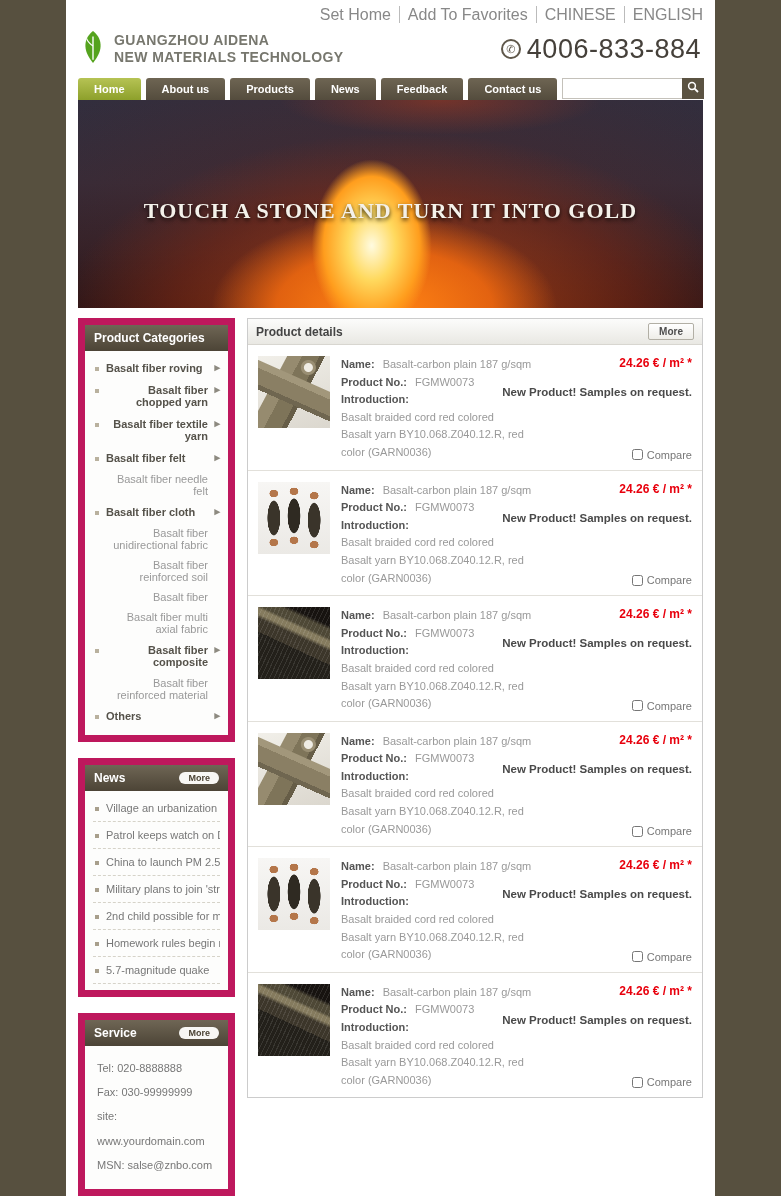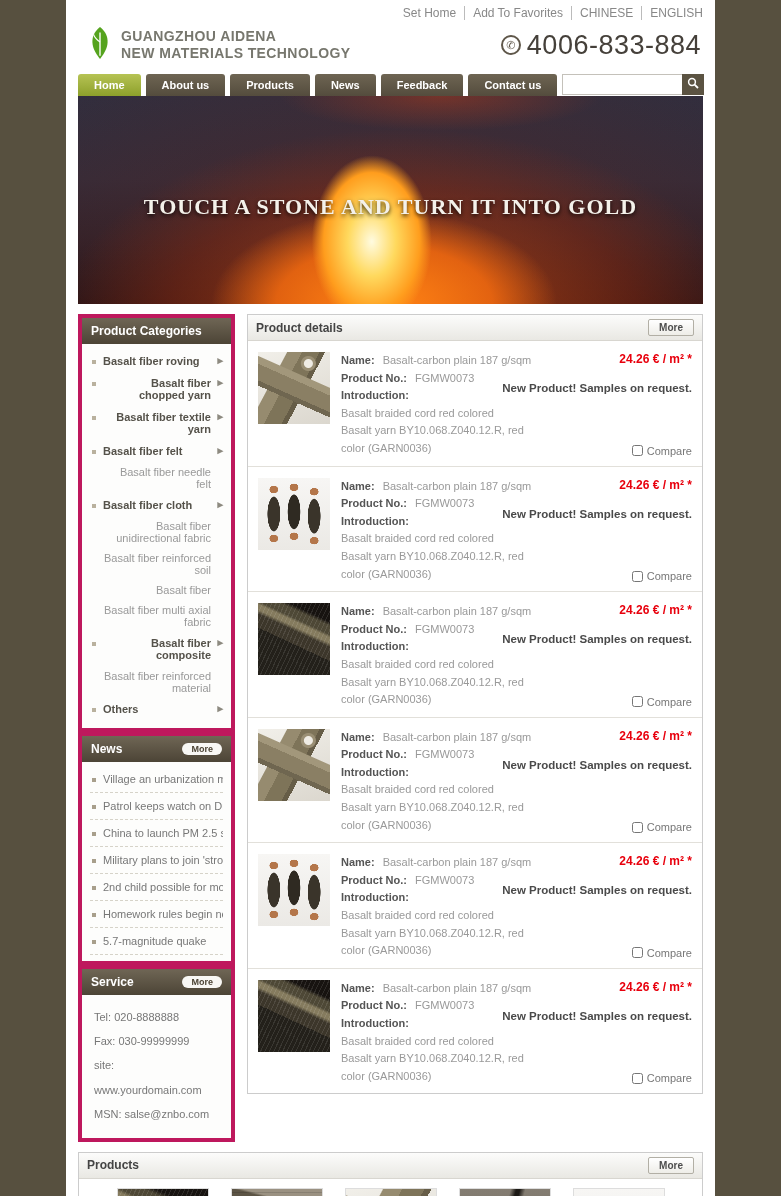--- a/index.html
+++ b/index.html
@@ -4,27 +4,27 @@
 <style>
   * { box-sizing: border-box; margin: 0; padding: 0; }
   body {
     background: #57503f;
     font-family: "Liberation Sans", sans-serif;
     -webkit-font-smoothing: antialiased;
   }
   .page { width: 649px; margin: 0 auto; background: #ffffff; }
 
   
-  .topbar { padding: 6px 12px 2px; text-align: right; font-size: 12px; color: #888; }
+  .topbar { padding: 6px 12px 2px; text-align: right; font-size: 16px; color: #888; }
   .toplink { cursor: pointer; padding: 0 8px; }
   .toplink + .toplink { border-left: 1px solid #bbb; }
   .toplink:last-child { padding-right: 0; }
 
   
-  .header-row { display: flex; justify-content: space-between; align-items: center; padding: 4px 14px 8px; margin-left: 7px; }
+  .header-row { display: flex; justify-content: space-between; align-items: center; padding: 4px 14px 8px; }
   .logo { display: flex; align-items: center; gap: 8px; cursor: pointer; }
   .logo-text { font-size: 14px; font-weight: bold; color: #77776e; letter-spacing: .4px; line-height: 1.25; }
   .phone { display: flex; align-items: center; gap: 6px; }
   .phone-icon { width: 20px; height: 20px; border: 2px solid #5f574a; border-radius: 50%;
     display: flex; align-items: center; justify-content: center; font-size: 11px; color: #5f574a; }
   .phone-number { font-size: 27px; color: #45403a; letter-spacing: .5px; }
 
   
   .navrow { display: flex; align-items: flex-end; padding: 0 12px; height: 24px; }
   .tab { height: 22px; line-height: 22px; padding: 0 16px; margin-right: 5px;
@@ -48,21 +48,21 @@
       linear-gradient(180deg, #312e3e 0%, #332c3a 40%, #2c222c 70%, #1c1218 100%); }
   .slogan { position: absolute; top: 98px; left: 0; width: 100%; text-align: center;
     font-family: "Liberation Serif", serif; font-weight: bold; font-size: 22px; color: #f4f1ea;
     letter-spacing: 1px; text-shadow: 0 2px 4px rgba(0,0,0,.8); }
 
   
   .main { display: flex; gap: 12px; padding: 10px 12px 0; align-items: flex-start; }
   .sidebar { width: 157px; flex: none; }
   .maincol { flex: 1; min-width: 0; }
 
-  .sbox { border: 4px solid #be185d; background: #fdfdfc; }
+  .sbox { border: 7px solid #be185d; background: #fdfdfc; margin-bottom: 16px; }
   .sbox-h { height: 26px; background: linear-gradient(#6f6655, #4c4436); color: #fff;
     font-size: 12px; font-weight: bold; display: flex; align-items: center;
     justify-content: space-between; padding: 0 9px; }
   .more-pill { background: #f8f7f4; color: #4b4334; font-size: 9px; font-weight: bold;
     padding: 1px 9px; border-radius: 8px; border: none; cursor: pointer; }
 
   .cat-list { list-style: none; padding: 6px 6px 8px; text-align: right; }
   .cat-list li { position: relative; font-size: 11px; padding: 5px 14px 5px 15px; cursor: pointer; }
   .cat-list li.main { font-weight: bold; color: #55524a; }
   .cat-list li.main::before { content: ""; position: absolute; left: 4px; top: 10px;

